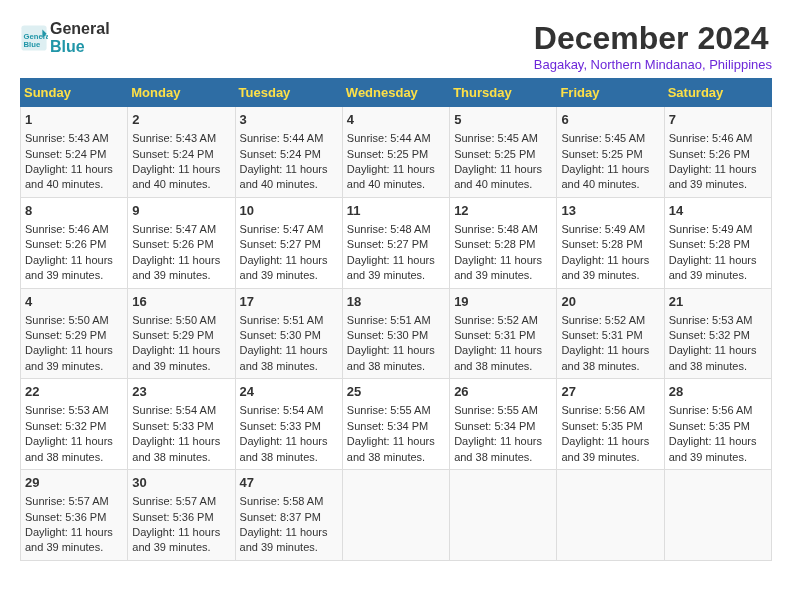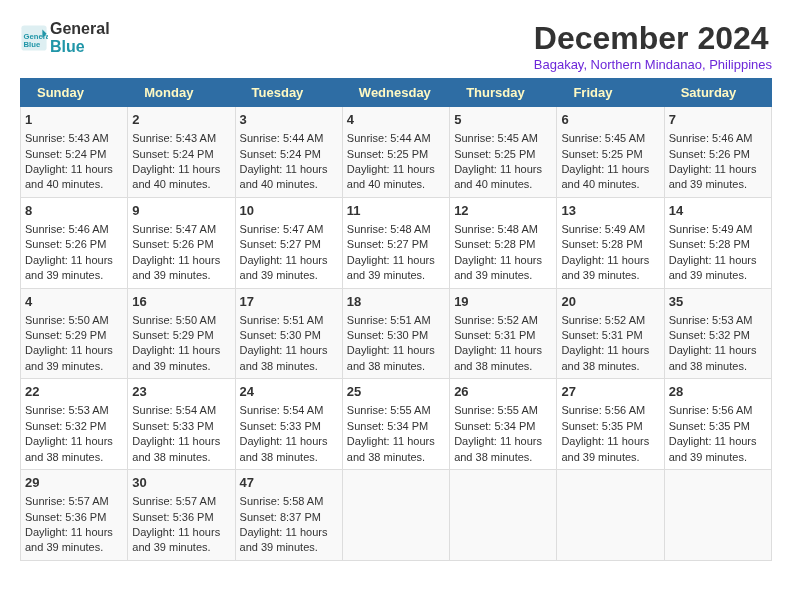--- a/index.html
+++ b/index.html
@@ -36,22 +36,22 @@
       font-size: 13px;
       color: #6d28d9;
     }
     .calendar {
       width: 100%;
       border-collapse: collapse;
       font-size: 11px;
     }
     .calendar thead tr th {
       background-color: #2e6da4;
-      color: #fef9c3;
-      padding: 6px 16px;
+      color: #fde047;
+      padding: 6px 3px;
       text-align: left;
       font-size: 13px;
       font-weight: bold;
       border: 1px solid #2e6da4;
     }
     .calendar tbody tr td {
       vertical-align: top;
       padding: 4px 4px;
       border: 1px solid #ddd;
       min-height: 80px;
@@ -229,21 +229,21 @@
         <span>Sunset: 5:31 PM</span><br>
         <span>Daylight: 11 hours and 38 minutes.</span>
       </td>
         <td>
         <span class="day-num">20</span>
         <span>Sunrise: 5:52 AM</span><br>
         <span>Sunset: 5:31 PM</span><br>
         <span>Daylight: 11 hours and 38 minutes.</span>
       </td>
         <td>
-        <span class="day-num">35</span>
+        <span class="day-num">21</span>
         <span>Sunrise: 5:53 AM</span><br>
         <span>Sunset: 5:32 PM</span><br>
         <span>Daylight: 11 hours and 38 minutes.</span>
       </td>
       </tr>
       <tr>
         <td>
         <span class="day-num">22</span>
         <span>Sunrise: 5:53 AM</span><br>
         <span>Sunset: 5:32 PM</span><br>

